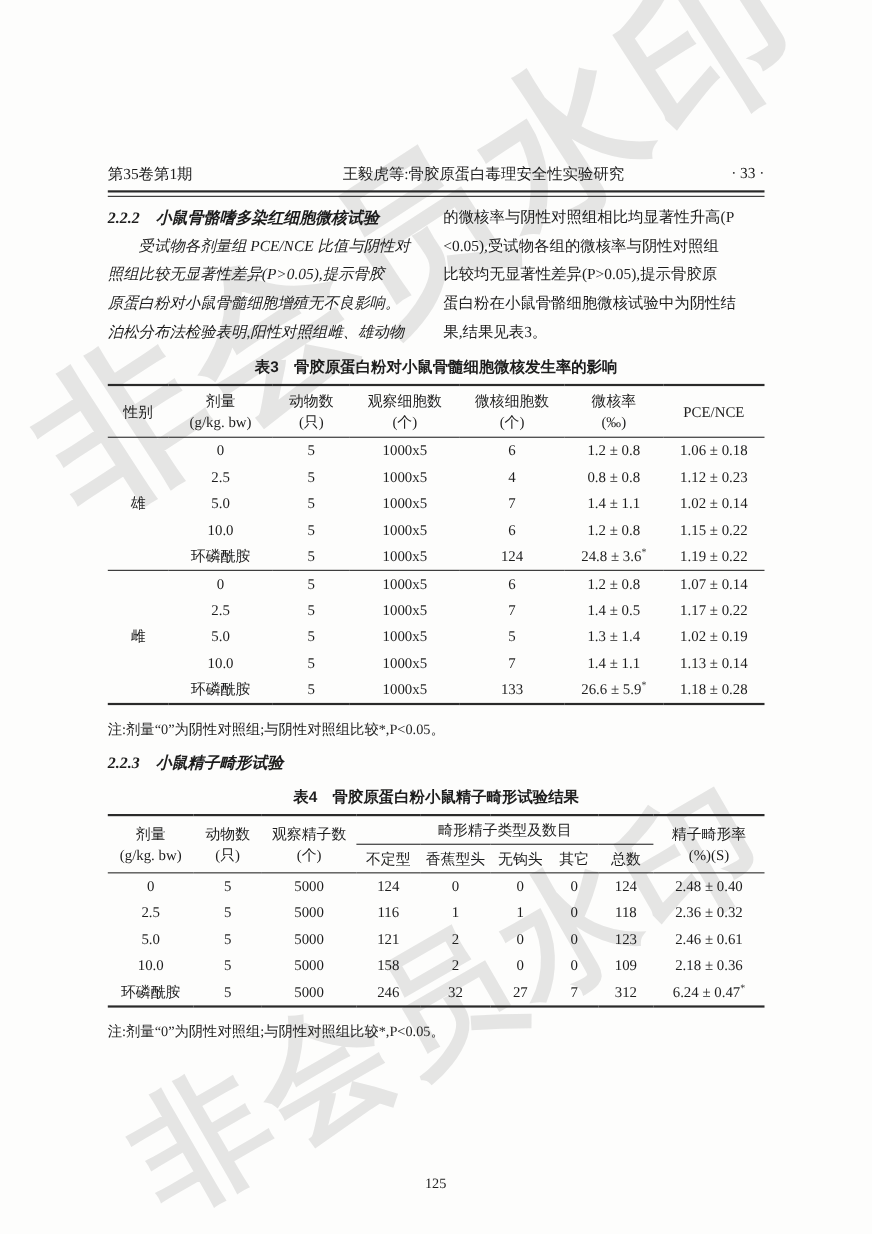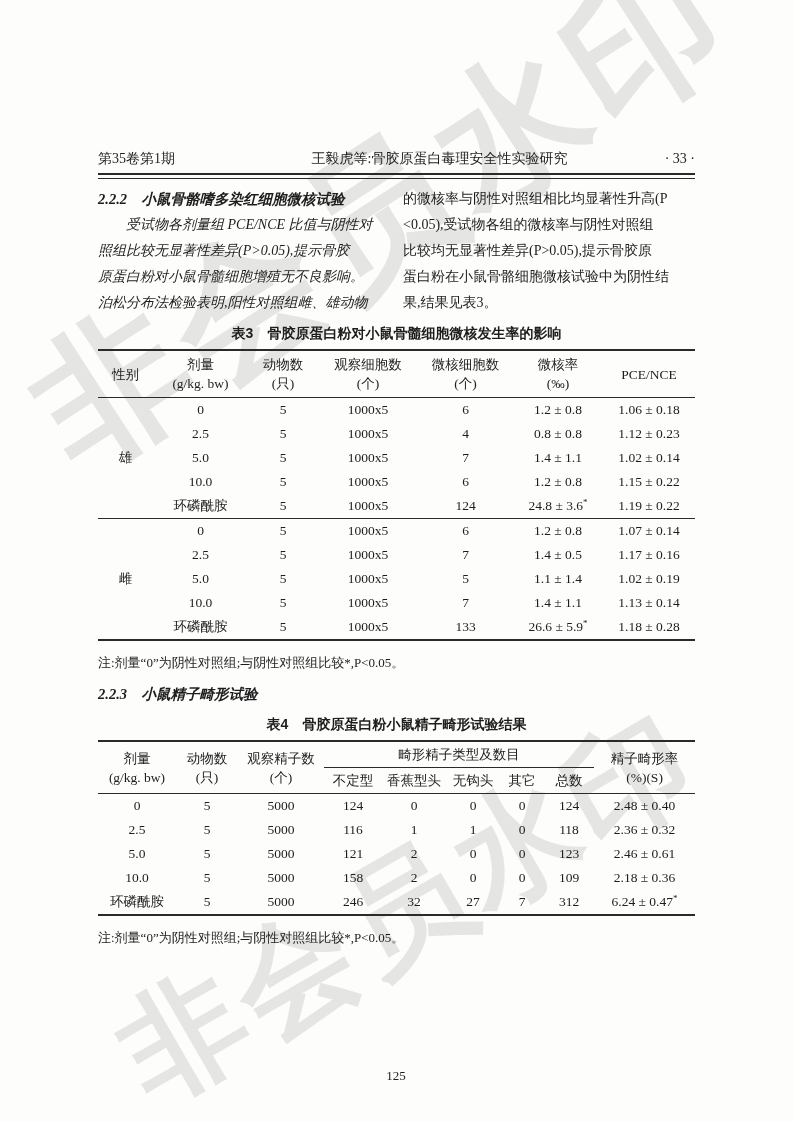--- a/index.html
+++ b/index.html
@@ -146,28 +146,28 @@
               <td>6</td>
               <td>1.2 ± 0.8</td>
               <td>1.07 ± 0.14</td>
             </tr>
             <tr>
               <td>2.5</td>
               <td>5</td>
               <td>1000x5</td>
               <td>7</td>
               <td>1.4 ± 0.5</td>
-              <td>1.17 ± 0.16</td>
+              <td>1.17 ± 0.22</td>
             </tr>
             <tr>
               <td>5.0</td>
               <td>5</td>
               <td>1000x5</td>
               <td>5</td>
-              <td>1.1 ± 1.4</td>
+              <td>1.3 ± 1.4</td>
               <td>1.02 ± 0.19</td>
             </tr>
             <tr>
               <td>10.0</td>
               <td>5</td>
               <td>1000x5</td>
               <td>7</td>
               <td>1.4 ± 1.1</td>
               <td>1.13 ± 0.14</td>
             </tr>

